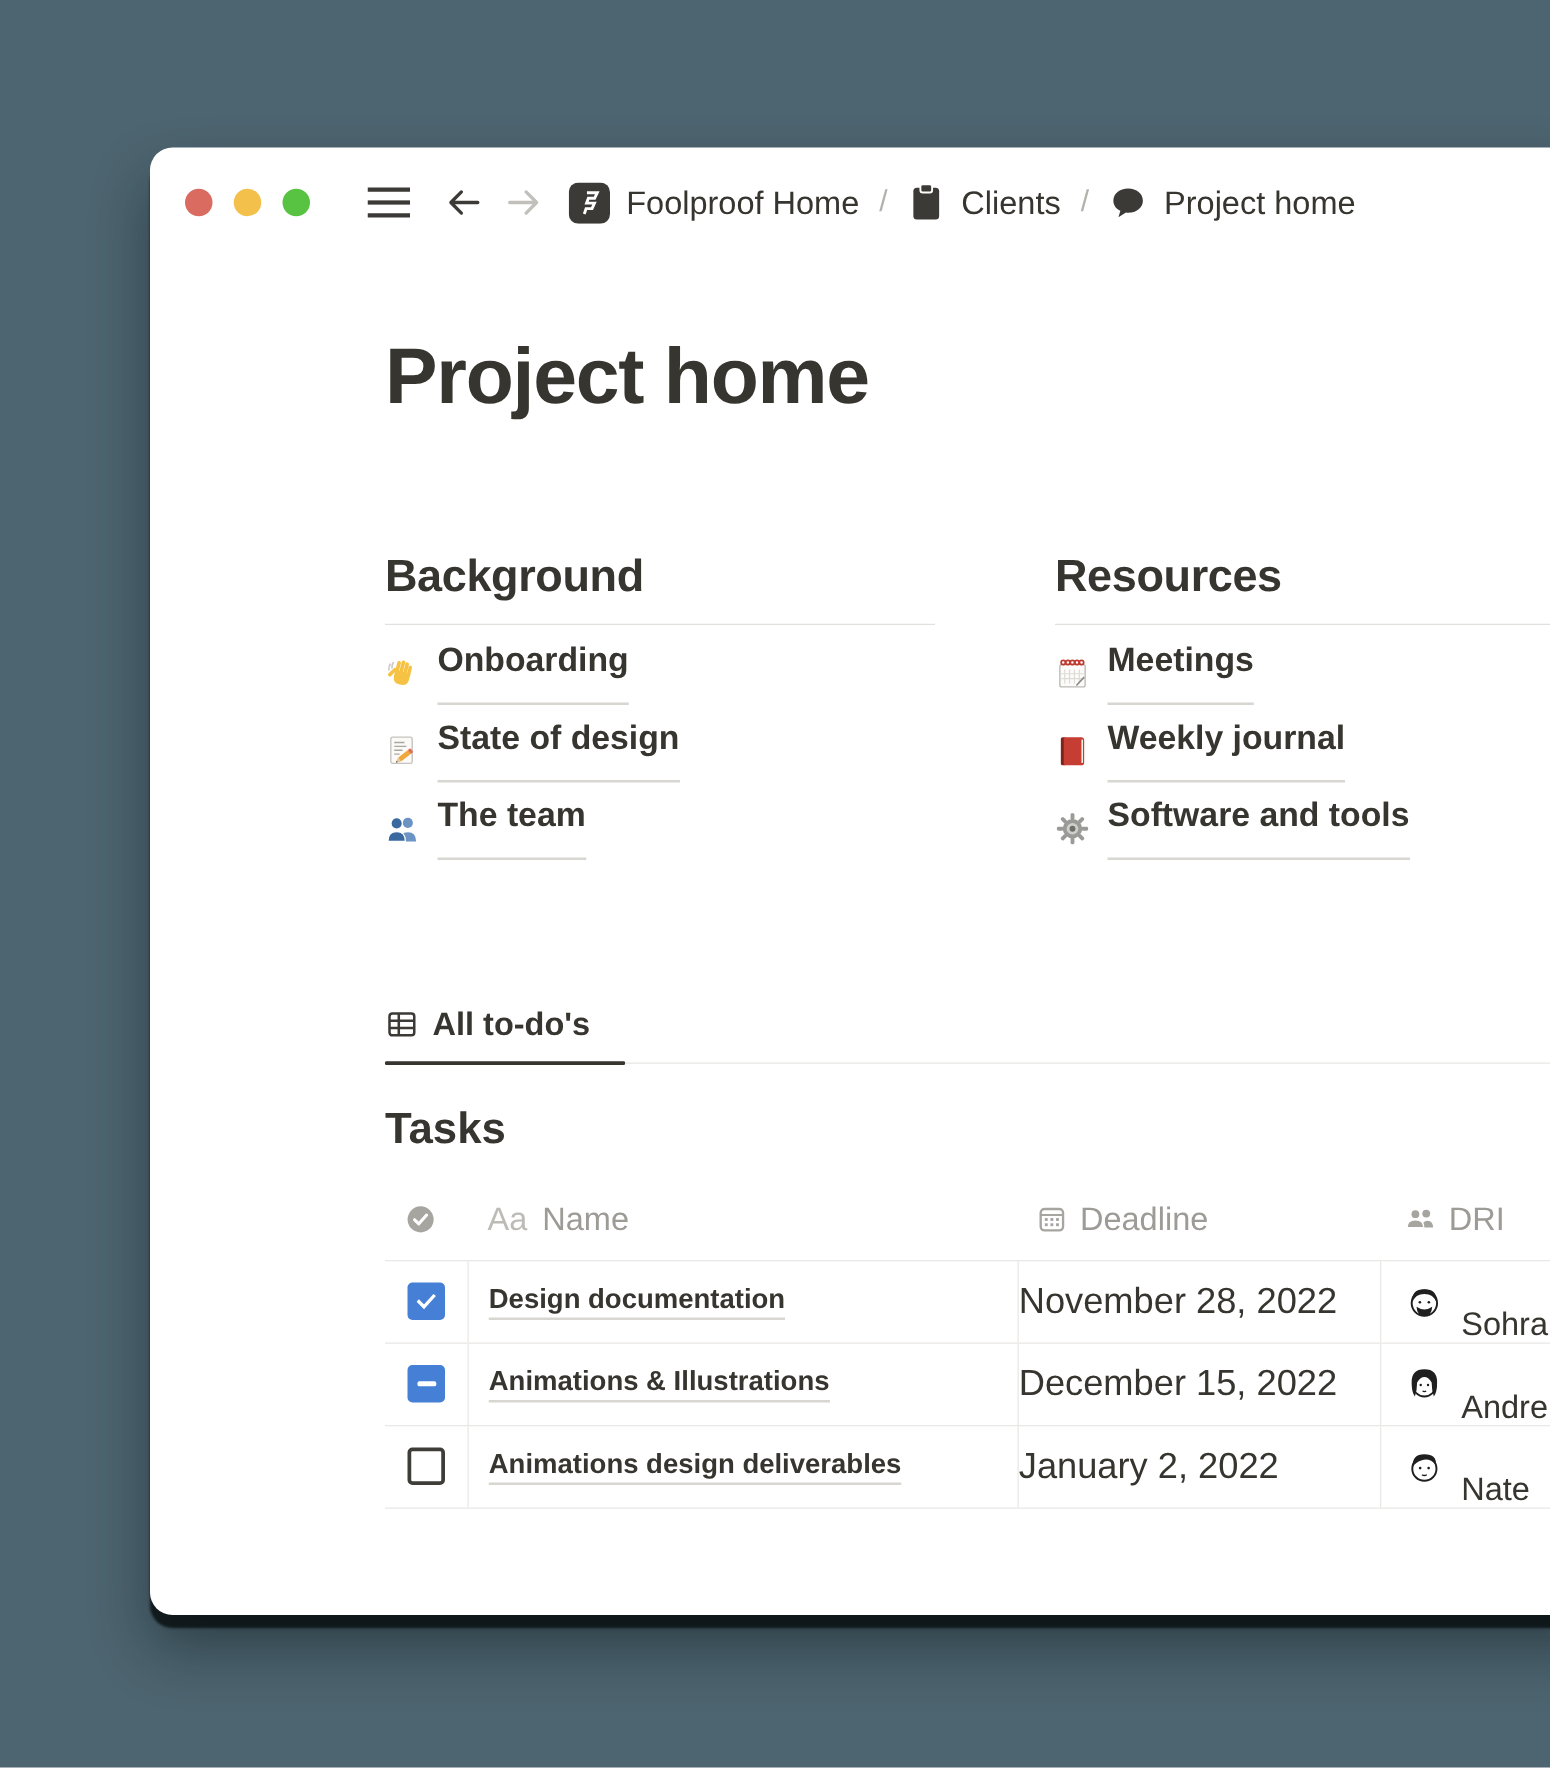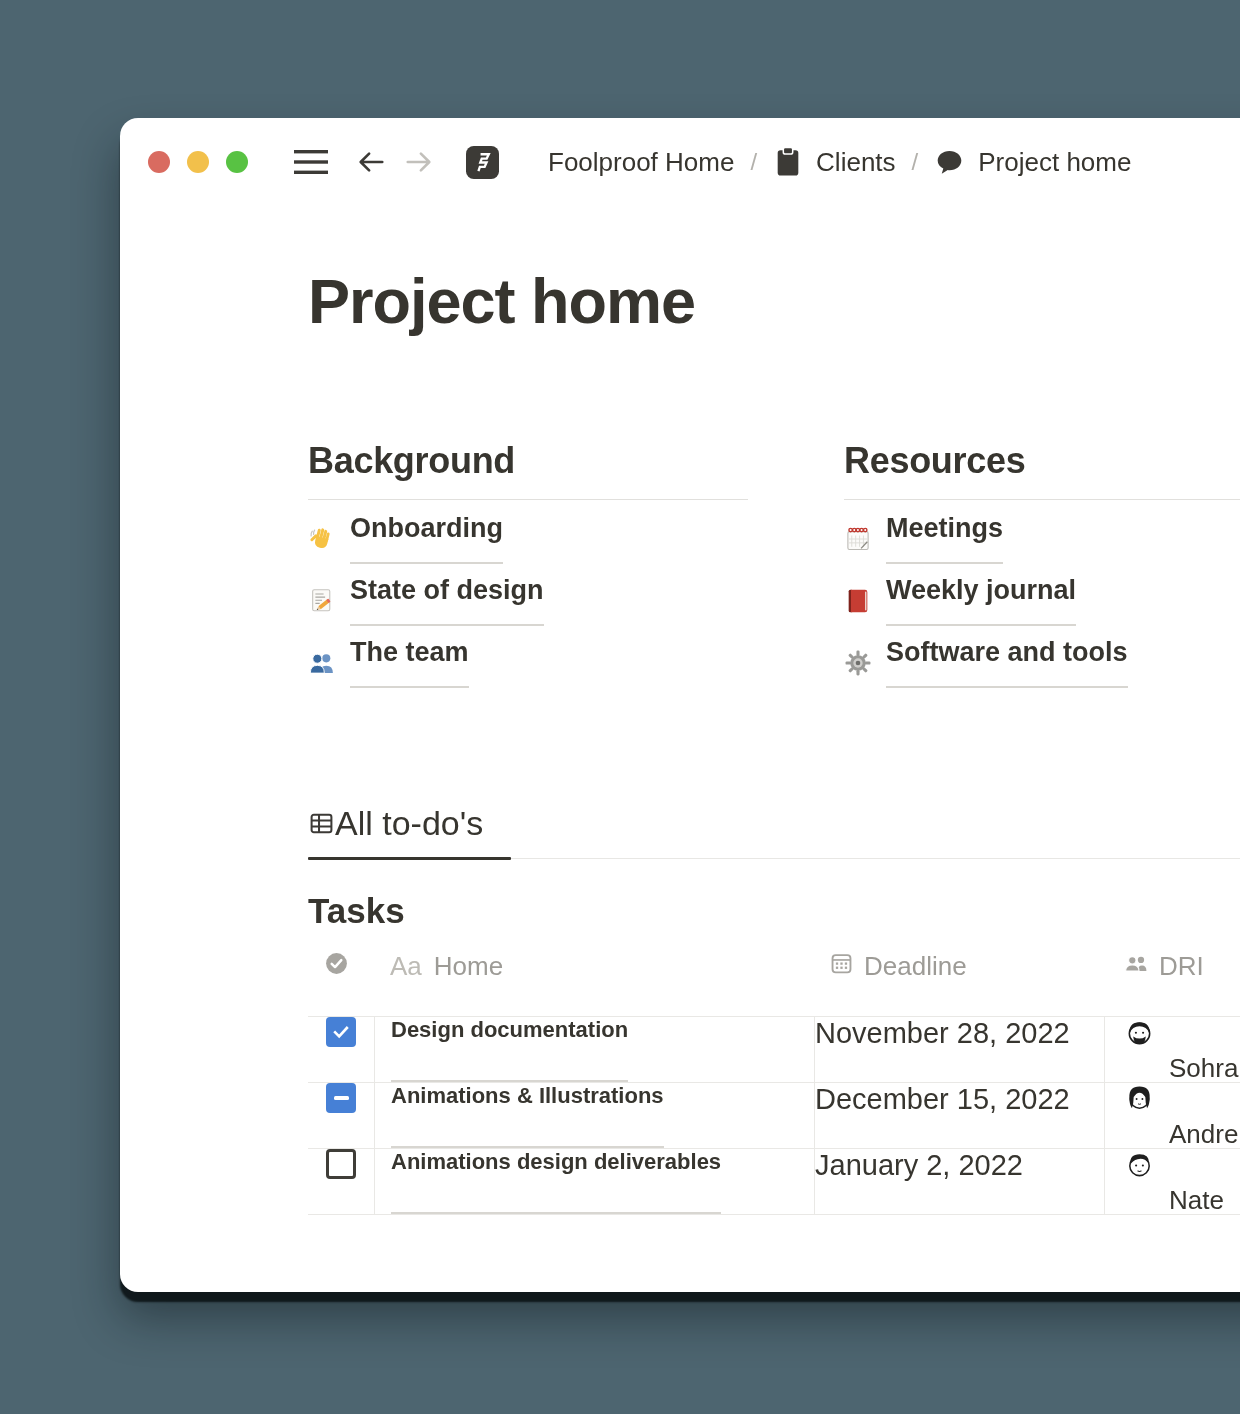--- a/index.html
+++ b/index.html
@@ -22,43 +22,43 @@
   .light.red{background:#d96b60;}
   .light.yellow{background:#f2c04b;}
   .light.green{background:#58c243;}
   .tb-icon{flex:none;display:block;}
   .hamburger{margin-left:29px;}
   .nav-back{margin-left:28px;}
   .nav-fwd{margin-left:18px;}
   .crumb{display:flex;align-items:center;font-size:26px;font-weight:500;color:#37352f;white-space:nowrap;}
   .crumb .c-icon{margin-right:13px;display:block;}
   .crumb-sep{color:#b3b1ac;font-size:24px;margin:0 16px;font-weight:400;}
-  .crumb-logo{margin-left:32px;gap:36px;}
+  .crumb-logo{margin-left:21px;}
   
   .content{padding-left:188px;}
   h1.page-title{margin:0;padding-top:84px;font-size:63px;line-height:1.2;font-weight:700;letter-spacing:-1px;}
   .columns{display:flex;margin-top:100px;}
   .col h2{margin:0;font-size:36px;font-weight:700;letter-spacing:-.3px;}
   .col-divider{height:1px;background:#e1e0dd;margin-top:17px;}
   .col-bg{width:440px;flex:none;margin-right:96px;}
   .col-res{flex:1;min-width:0;}
   .links{margin-top:8px;}
   .link-row{display:flex;align-items:center;height:62px;}
   .link-icon{width:28px;height:28px;margin-right:14px;flex:none;}
   .link-icon svg{width:100%;height:100%;display:block;}
   .page-link{font-size:27px;font-weight:600;border-bottom:2px solid #d8d6d1;padding-bottom:18px;white-space:nowrap;cursor:pointer;}
   
   .tabs{margin-top:110px;border-bottom:1px solid #e8e7e4;}
-  .tab{display:inline-flex;align-items:center;padding:0 28px 15px 0;position:relative;font-size:34px;font-weight:400;cursor:pointer;}
+  .tab{display:inline-flex;align-items:center;gap:11px;padding:0 28px 15px 0;position:relative;font-size:26px;font-weight:700;cursor:pointer;}
   .tab.active::after{content:"";position:absolute;left:0;right:0;bottom:-2px;height:3px;background:#37352f;border-radius:1px;}
   
   h3.tasks-title{margin:32px 0 0;font-size:35px;font-weight:700;}
   .table{margin-top:20px;}
   .trow{display:grid;grid-template-columns:66px 440px 290px 1fr;height:65px;border-bottom:1px solid #e9e8e5;}
-  .cell{display:flex;height:100%;min-width:0;white-space:nowrap;overflow:hidden;}
+  .cell{display:flex;align-items:center;height:100%;min-width:0;white-space:nowrap;overflow:hidden;}
   .body-row .cell + .cell{border-left:1px solid #e9e8e5;}
   .check-cell{justify-content:center;}
   .header-row{color:#9d9b96;font-size:26px;font-weight:500;}
   .header-row .hicon{margin-right:10px;display:block;flex:none;}
   .name-head{padding-left:16px;}
   .aa{color:#bdbbb5;margin-right:12px;font-size:26px;}
   .date-head{padding-left:15px;}
   .dri-head{padding-left:19px;}
   .checkbox{width:30px;height:30px;border-radius:4px;box-sizing:border-box;display:flex;align-items:center;justify-content:center;cursor:pointer;flex:none;}
   .checkbox.checked,.checkbox.indeterminate{background:#4680d6;}
@@ -253,21 +253,21 @@
 
       <div class="trow header-row">
         <div class="cell check-cell">
           <svg class="hicon" width="25" height="25" viewBox="0 0 24 24">
             <circle cx="12" cy="12" r="10" fill="#a7a5a0"></circle>
             <path d="M7.4 12.3 L10.6 15.4 L16.6 8.7" stroke="#fff" stroke-width="2.4" fill="none" stroke-linecap="round" stroke-linejoin="round"></path>
           </svg>
         </div>
         <div class="cell name-head">
           <span class="aa">Aa</span>
-          <span>Home</span>
+          <span>Name</span>
         </div>
         <div class="cell date-head">
           <svg class="hicon" width="25" height="25" viewBox="0 0 24 24">
             <rect x="3.4" y="4" width="17.2" height="16.5" rx="3" fill="none" stroke="#a7a5a0" stroke-width="1.8"></rect>
             <path d="M3.4 8.6 H20.6" stroke="#a7a5a0" stroke-width="1.6"></path>
             <g fill="#a7a5a0">
               <rect x="6.6" y="11" width="2.2" height="2.2"></rect>
                 <rect x="10.9" y="11" width="2.2" height="2.2"></rect>
                 <rect x="15.2" y="11" width="2.2" height="2.2"></rect>
               <rect x="6.6" y="15" width="2.2" height="2.2"></rect>

